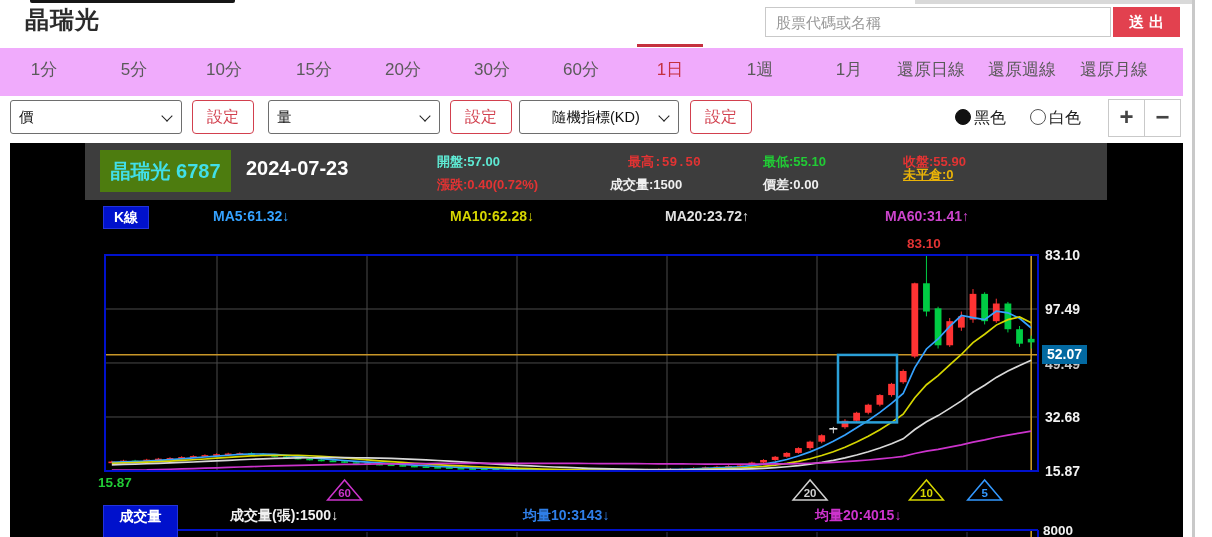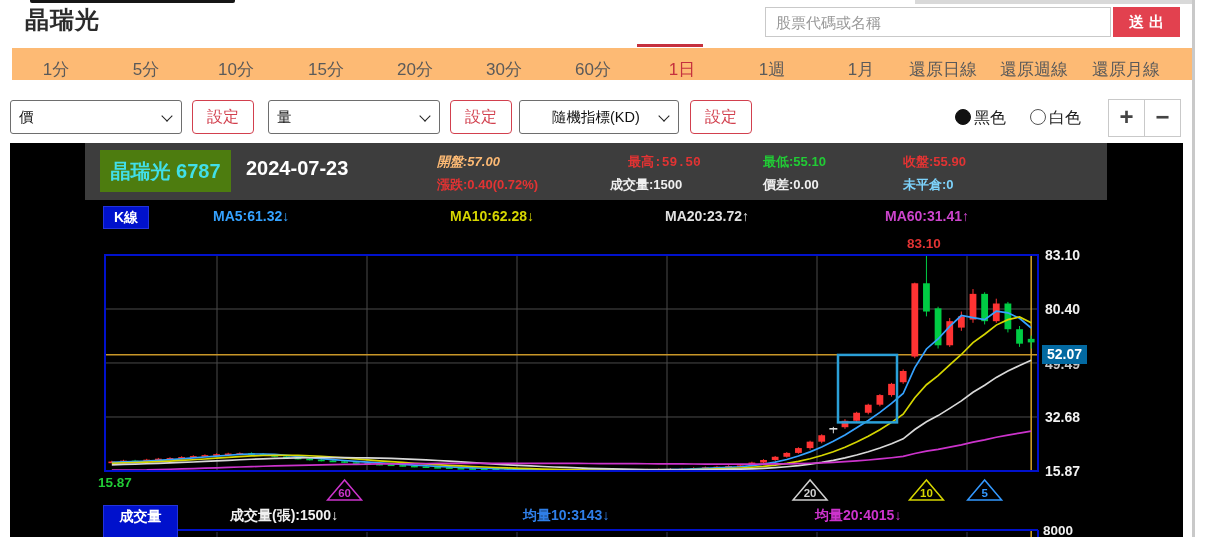--- a/index.html
+++ b/index.html
@@ -9,21 +9,21 @@
 
   
   .top-frag { left:30px; top:0; width:205px; height:3px; background:#161616; border-radius:0 0 2px 2px; }
   .top-sliver { left:915px; top:0; width:277px; height:4px; background:#d9d9d9; }
   .page-title { left:25px; top:4px; font-size:24px; font-weight:bold; color:#2b2b2b; letter-spacing:1px; }
   .search-input { left:765px; top:7px; width:346px; height:30px; border:1px solid #c9c9c9; padding:0 10px; font-size:15px; color:#333; outline:none; font-family:"Liberation Sans",sans-serif; }
   .search-input::placeholder { color:#999; }
   .submit-btn { left:1113px; top:7px; width:67px; height:30px; background:#e2414f; color:#fff; border:none; font-size:15px; letter-spacing:5px; padding-left:5px; cursor:pointer; font-family:"Liberation Sans",sans-serif;font-weight:bold; }
 
   
-  .tabbar { left:0; top:48px; width:1183px; height:32px; background:#fdba74;margin-left:12px; }
+  .tabbar { left:0; top:48px; width:1183px; height:48px; background:#f0abfc; }
   .tab { position:absolute; top:10px; transform:translateX(-50%); font-size:17px; color:#5a5a5a; cursor:pointer; white-space:nowrap; }
   .tab.active { color:#c5303e; }
   .tab-indicator { left:637px; top:44px; width:66px; height:3px; background:#c5303e; }
 
   
   .sel { top:100px; height:34px; border:1px solid #6e6e6e; border-radius:3px; background:#fff; font-size:14.5px; color:#111; padding:7px 24px 0 8px; cursor:pointer; }
   .chev { position:absolute; right:10px; top:11px; width:8px; height:8px; border-right:1.6px solid #222; border-bottom:1.6px solid #222; transform:rotate(45deg); }
   .cfg { top:100px; width:62px; height:34px; border:1px solid #d2404e; border-radius:4px; background:#fff; color:#d2404e; font-size:16px; cursor:pointer; font-family:"Liberation Sans",sans-serif; }
   .radio-dot { top:109px; width:16px; height:16px; border-radius:50%; }
   .radio-label { top:108px; font-size:16px; color:#222; }
@@ -96,28 +96,28 @@
 <span class="abs radio-dot" style="left:1030px;background:#fff;border:1.5px solid #555;"></span>
 <span class="abs radio-label" style="left:1049px">白色</span>
 <div class="abs zoom-btn" style="left:1108px">+</div>
 <div class="abs zoom-btn" style="left:1144px">−</div>
 
 <div class="abs chart">
   <div class="abs hdr-bar"></div>
   <div class="abs name-box">晶瑞光 6787</div>
   <div class="abs hdr-date">2024-07-23</div>
 
-  <div class="abs stat" style="left: 427px; top: 10px; color: #fdba74; font-style: italic;">開盤:57.00</div>
+  <div class="abs stat" style="left: 427px; top: 10px; color: #5eead4;">開盤:57.00</div>
   <div class="abs stat" style="left: 427px; top: 33px; color: rgb(226, 51, 51);">漲跌:0.40(0.72%)</div>
   <div class="abs stat" style="left: 618px; top: 10px; color: rgb(226, 51, 51); font-family: Liberation Mono, monospace;">最高:59.50</div>
   <div class="abs stat" style="left: 600px; top: 33px; color: rgb(240, 240, 240);">成交量:1500</div>
   <div class="abs stat" style="left: 753px; top: 10px; color: rgb(33, 204, 53);">最低:55.10</div>
   <div class="abs stat" style="left: 753px; top: 33px; color: rgb(240, 240, 240);">價差:0.00</div>
   <div class="abs stat" style="left: 893px; top: 10px; color: rgb(226, 51, 51);">收盤:55.90</div>
-  <div class="abs stat" style="left: 893px; top: 33px; color: #7dd3fc;">未平倉:0</div>
+  <div class="abs stat" style="left: 893px; top: 23px; color: #eab308; text-decoration: underline;">未平倉:0</div>
 
   <div class="abs badge kbadge">K線</div>
   <div class="abs ma-lab" style="left:203px;color:#35a2ff">MA5:61.32↓</div>
   <div class="abs ma-lab" style="left:440px;color:#d6d600">MA10:62.28↓</div>
   <div class="abs ma-lab" style="left:655px;color:#e0e0e0">MA20:23.72↑</div>
   <div class="abs ma-lab" style="left:875px;color:#cc44cc">MA60:31.41↑</div>
 
   <div class="abs peak-lab">83.10</div>
 
   <svg id="plot" class="abs" style="left:0;top:0" width="1173" height="394">
@@ -312,21 +312,21 @@
       <line x1="207" y1="389" x2="207" y2="394" stroke="#33334a" stroke-width="1"></line>
       <line x1="357" y1="389" x2="357" y2="394" stroke="#33334a" stroke-width="1"></line>
       <line x1="507" y1="389" x2="507" y2="394" stroke="#33334a" stroke-width="1"></line>
       <line x1="657" y1="389" x2="657" y2="394" stroke="#33334a" stroke-width="1"></line>
       <line x1="807" y1="389" x2="807" y2="394" stroke="#33334a" stroke-width="1"></line>
       <line x1="957" y1="389" x2="957" y2="394" stroke="#33334a" stroke-width="1"></line>
       <line x1="1021.18125" y1="388" x2="1021.18125" y2="394" stroke="#d8a62a" stroke-width="1.5"></line>
     </svg>
 
   <div class="abs ylab" style="top:104px">83.10</div>
-  <div class="abs ylab" style="top:158px">80.40</div>
+  <div class="abs ylab" style="top:158px">97.49</div>
   <div class="abs ylab dim" style="top:213px">49.49</div>
   <div class="abs ylab hl" style="top:202px">52.07</div>
   <div class="abs ylab" style="top:266px">32.68</div>
   <div class="abs ylab" style="top:320px">15.87</div>
 
   <div class="abs min-lab">15.87</div>
 
   <div class="abs badge volbadge">成交量</div>
   <div class="abs vol-txt" style="left:220px;color:#f0f0f0">成交量(張):1500↓</div>
   <div class="abs vol-txt" style="left:513px;color:#2f7fe8">均量10:3143↓</div>

